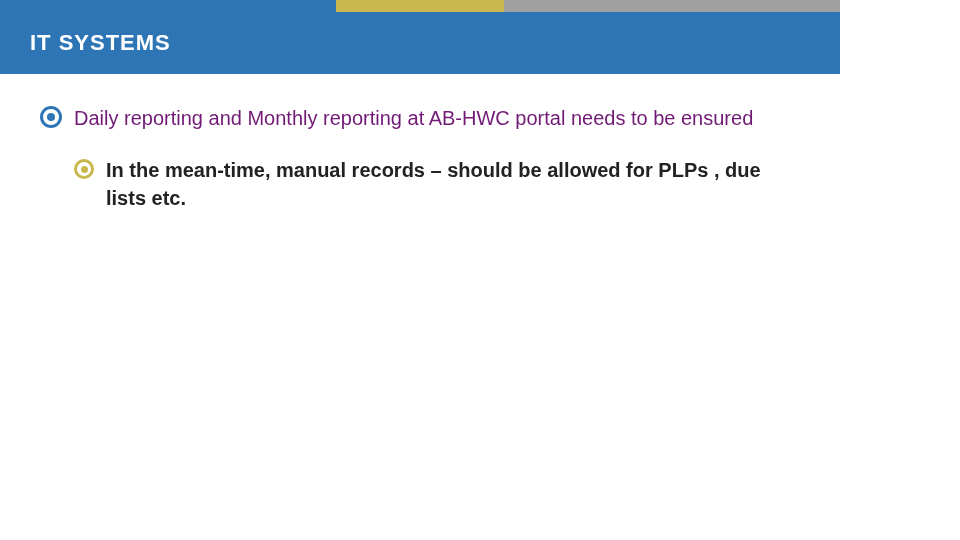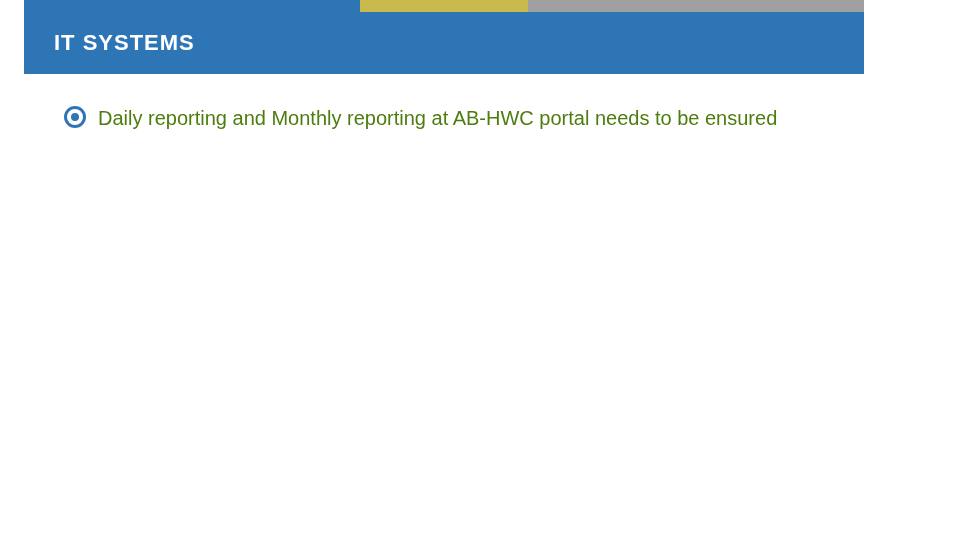--- a/index.html
+++ b/index.html
@@ -14,21 +14,20 @@
       background: #ffffff;
       font-family: Arial, sans-serif;
       overflow: hidden;
     }
 
     .slide-container {
       width: 840px;
       height: 540px;
       background: #ffffff;
       position: relative;
-      margin-left: 24px;
     }
 
     
     .top-bars {
       display: flex;
       height: 12px;
       width: 100%;
     }
 
     .bar-blue {
@@ -88,21 +87,21 @@
     .bullet-icon::after {
       content: '';
       width: 8px;
       height: 8px;
       background: #2e75b6;
       border-radius: 50%;
     }
 
     .bullet-text {
       font-size: 20px;
-      color: #4d7c0f;
+      color: #701a75;
       line-height: 1.4;
       flex: 1;
     }
 
     .sub-bullet-item {
       display: flex;
       align-items: flex-start;
       margin-bottom: 10px;
       padding-left: 34px;
     }
@@ -153,15 +152,19 @@
   </div>
 
   <div class="content-area">
 
     <div class="bullet-item">
       <div class="bullet-icon"></div>
       <span class="bullet-text">Daily  reporting  and  Monthly  reporting  at  AB-HWC  portal needs to be ensured</span>
     </div>
 
 
+    <div class="sub-bullet-item">
+      <div class="sub-bullet-icon"></div>
+      <span class="sub-bullet-text">In the mean-time, manual records – should be allowed for PLPs , due lists etc.</span>
+    </div>
 
   </div>
 </div>
 
 </body></html>

